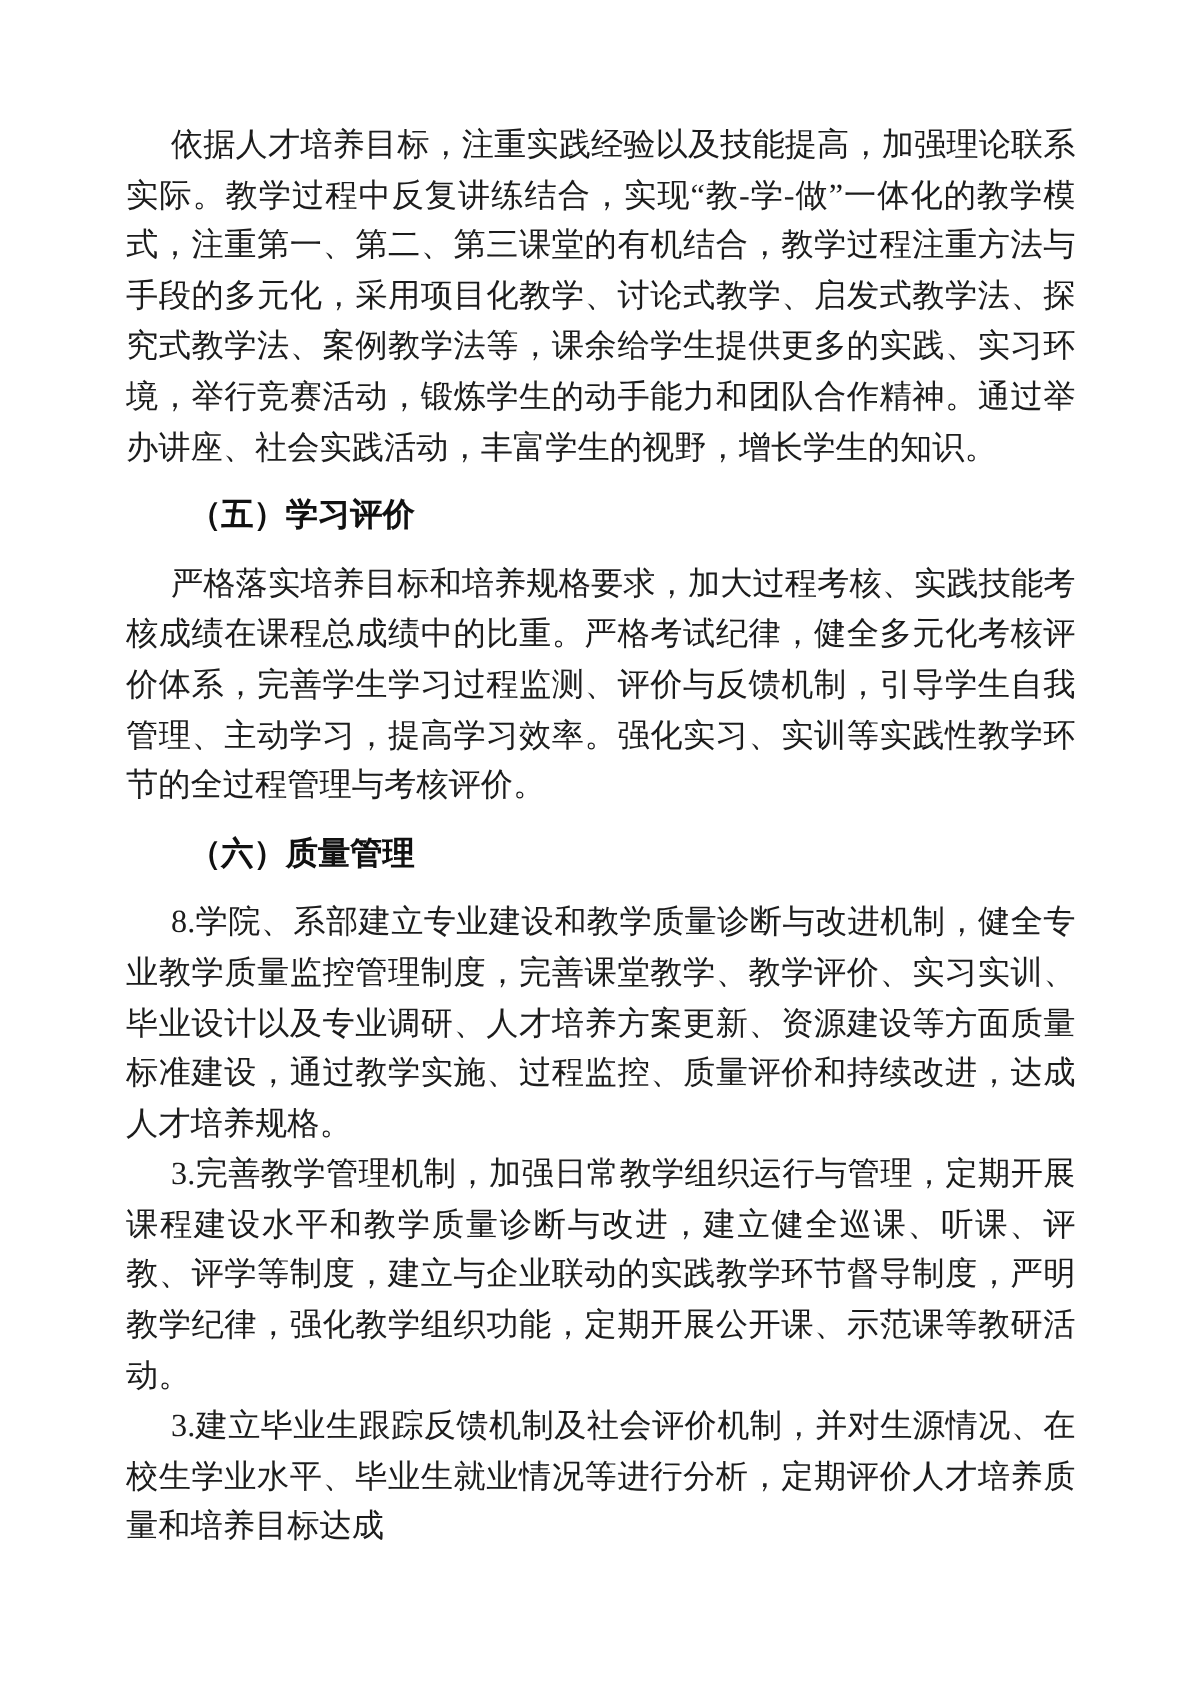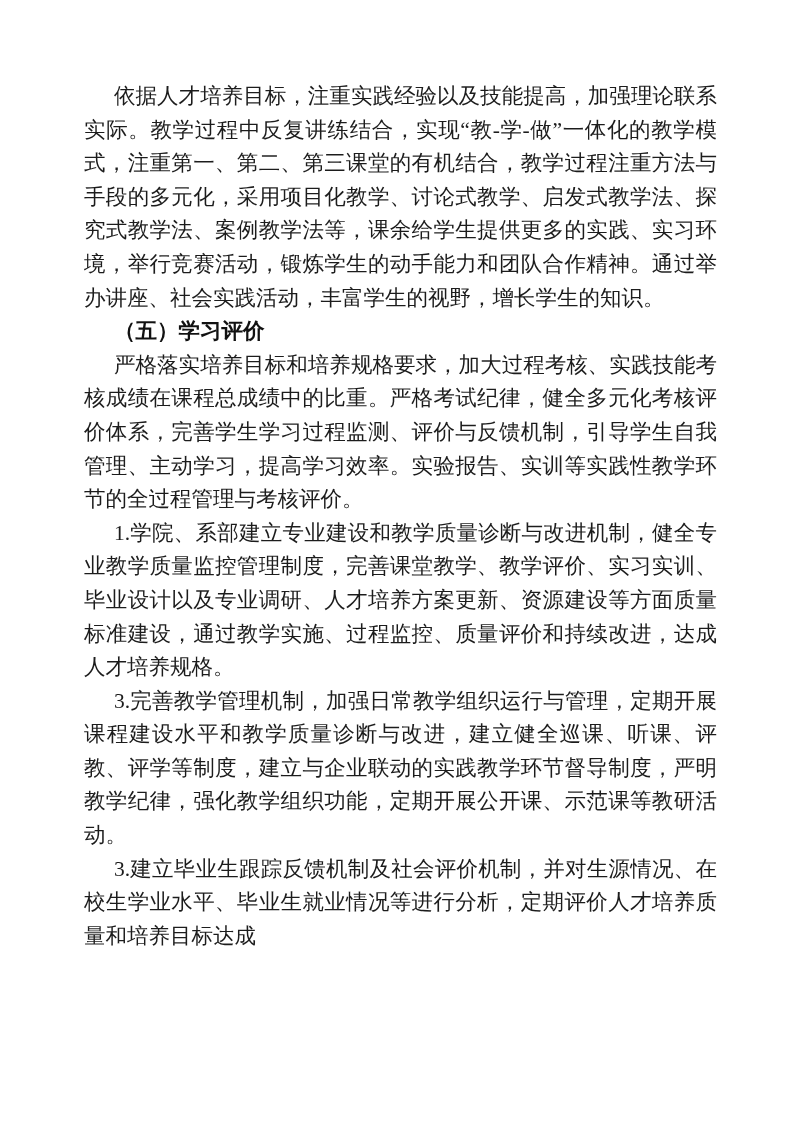--- a/index.html
+++ b/index.html
@@ -25,35 +25,36 @@
     font-size: 21.5px;
     line-height: 33.6px;
     text-align: justify;
   }
   .doc p.paragraph {
     margin: 0;
     text-indent: 30px;
     font-weight: normal;
   }
   .doc h2.heading {
-    margin: 0;
+    margin: 12px;
     text-indent: 30px;
     font-size: 21.5px;
     line-height: 33.6px;
     font-weight: bold;
     font-family: "Liberation Sans", "DejaVu Sans", sans-serif;
     color: #111111;
     text-align: left;
   }
 </style>
 </head>
 <body>
 
 <div class="page">
   <div class="doc">
       <p class="paragraph">依据人才培养目标，注重实践经验以及技能提高，加强理论联系实际。教学过程中反复讲练结合，实现“教-学-做”一体化的教学模式，注重第一、第二、第三课堂的有机结合，教学过程注重方法与手段的多元化，采用项目化教学、讨论式教学、启发式教学法、探究式教学法、案例教学法等，课余给学生提供更多的实践、实习环境，举行竞赛活动，锻炼学生的动手能力和团队合作精神。通过举办讲座、社会实践活动，丰富学生的视野，增长学生的知识。</p>
       <h2 class="heading">（五）学习评价</h2>
-      <p class="paragraph">严格落实培养目标和培养规格要求，加大过程考核、实践技能考核成绩在课程总成绩中的比重。严格考试纪律，健全多元化考核评价体系，完善学生学习过程监测、评价与反馈机制，引导学生自我管理、主动学习，提高学习效率。实验报告、实训等实践性教学环节的全过程管理与考核评价。</p>
-      <p class="paragraph">1.学院、系部建立专业建设和教学质量诊断与改进机制，健全专业教学质量监控管理制度，完善课堂教学、教学评价、实习实训、毕业设计以及专业调研、人才培养方案更新、资源建设等方面质量标准建设，通过教学实施、过程监控、质量评价和持续改进，达成人才培养规格。</p>
+      <p class="paragraph">严格落实培养目标和培养规格要求，加大过程考核、实践技能考核成绩在课程总成绩中的比重。严格考试纪律，健全多元化考核评价体系，完善学生学习过程监测、评价与反馈机制，引导学生自我管理、主动学习，提高学习效率。强化实习、实训等实践性教学环节的全过程管理与考核评价。</p>
+      <h2 class="heading">（六）质量管理</h2>
+      <p class="paragraph">8.学院、系部建立专业建设和教学质量诊断与改进机制，健全专业教学质量监控管理制度，完善课堂教学、教学评价、实习实训、毕业设计以及专业调研、人才培养方案更新、资源建设等方面质量标准建设，通过教学实施、过程监控、质量评价和持续改进，达成人才培养规格。</p>
       <p class="paragraph">3.完善教学管理机制，加强日常教学组织运行与管理，定期开展课程建设水平和教学质量诊断与改进，建立健全巡课、听课、评教、评学等制度，建立与企业联动的实践教学环节督导制度，严明教学纪律，强化教学组织功能，定期开展公开课、示范课等教研活动。</p>
       <p class="paragraph">3.建立毕业生跟踪反馈机制及社会评价机制，并对生源情况、在校生学业水平、毕业生就业情况等进行分析，定期评价人才培养质量和培养目标达成</p>
     </div>
 </div>
 
 </body></html>

